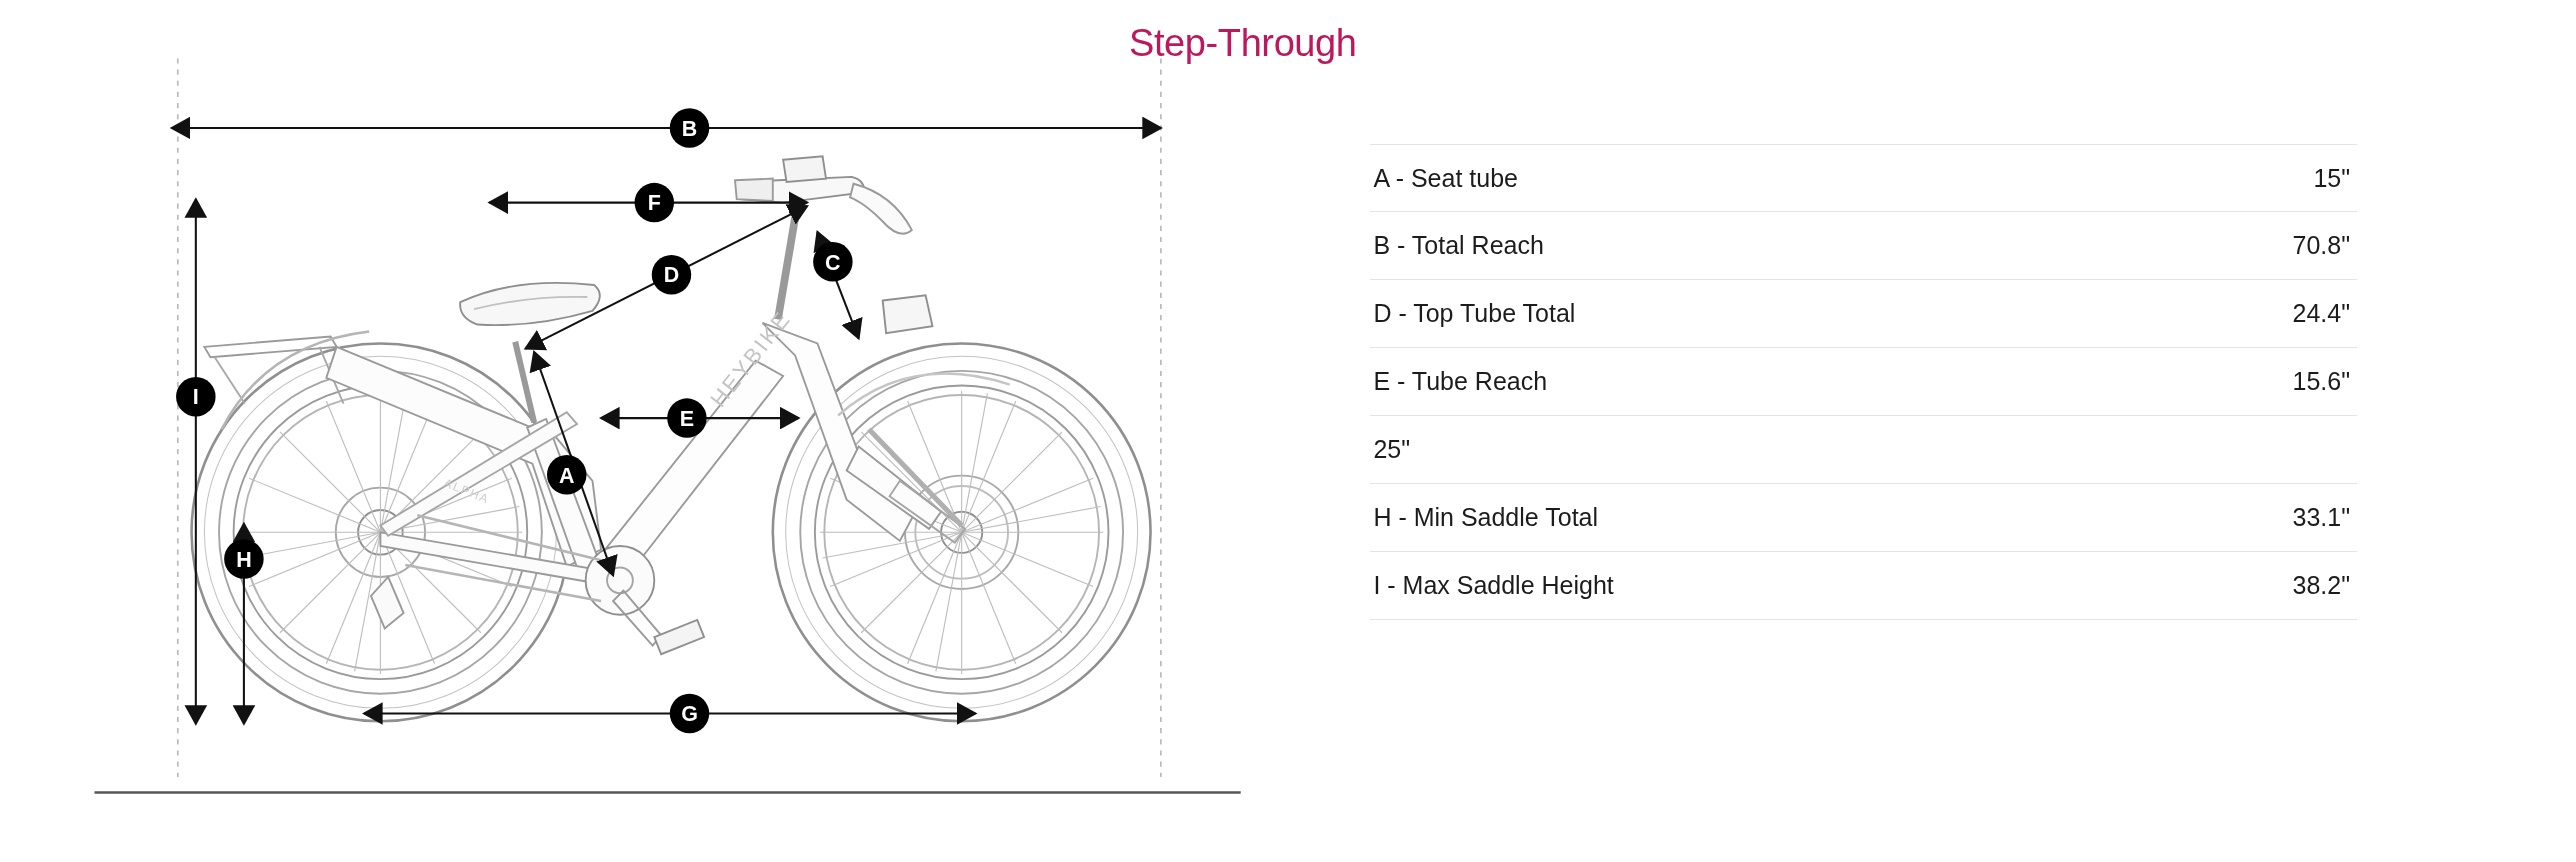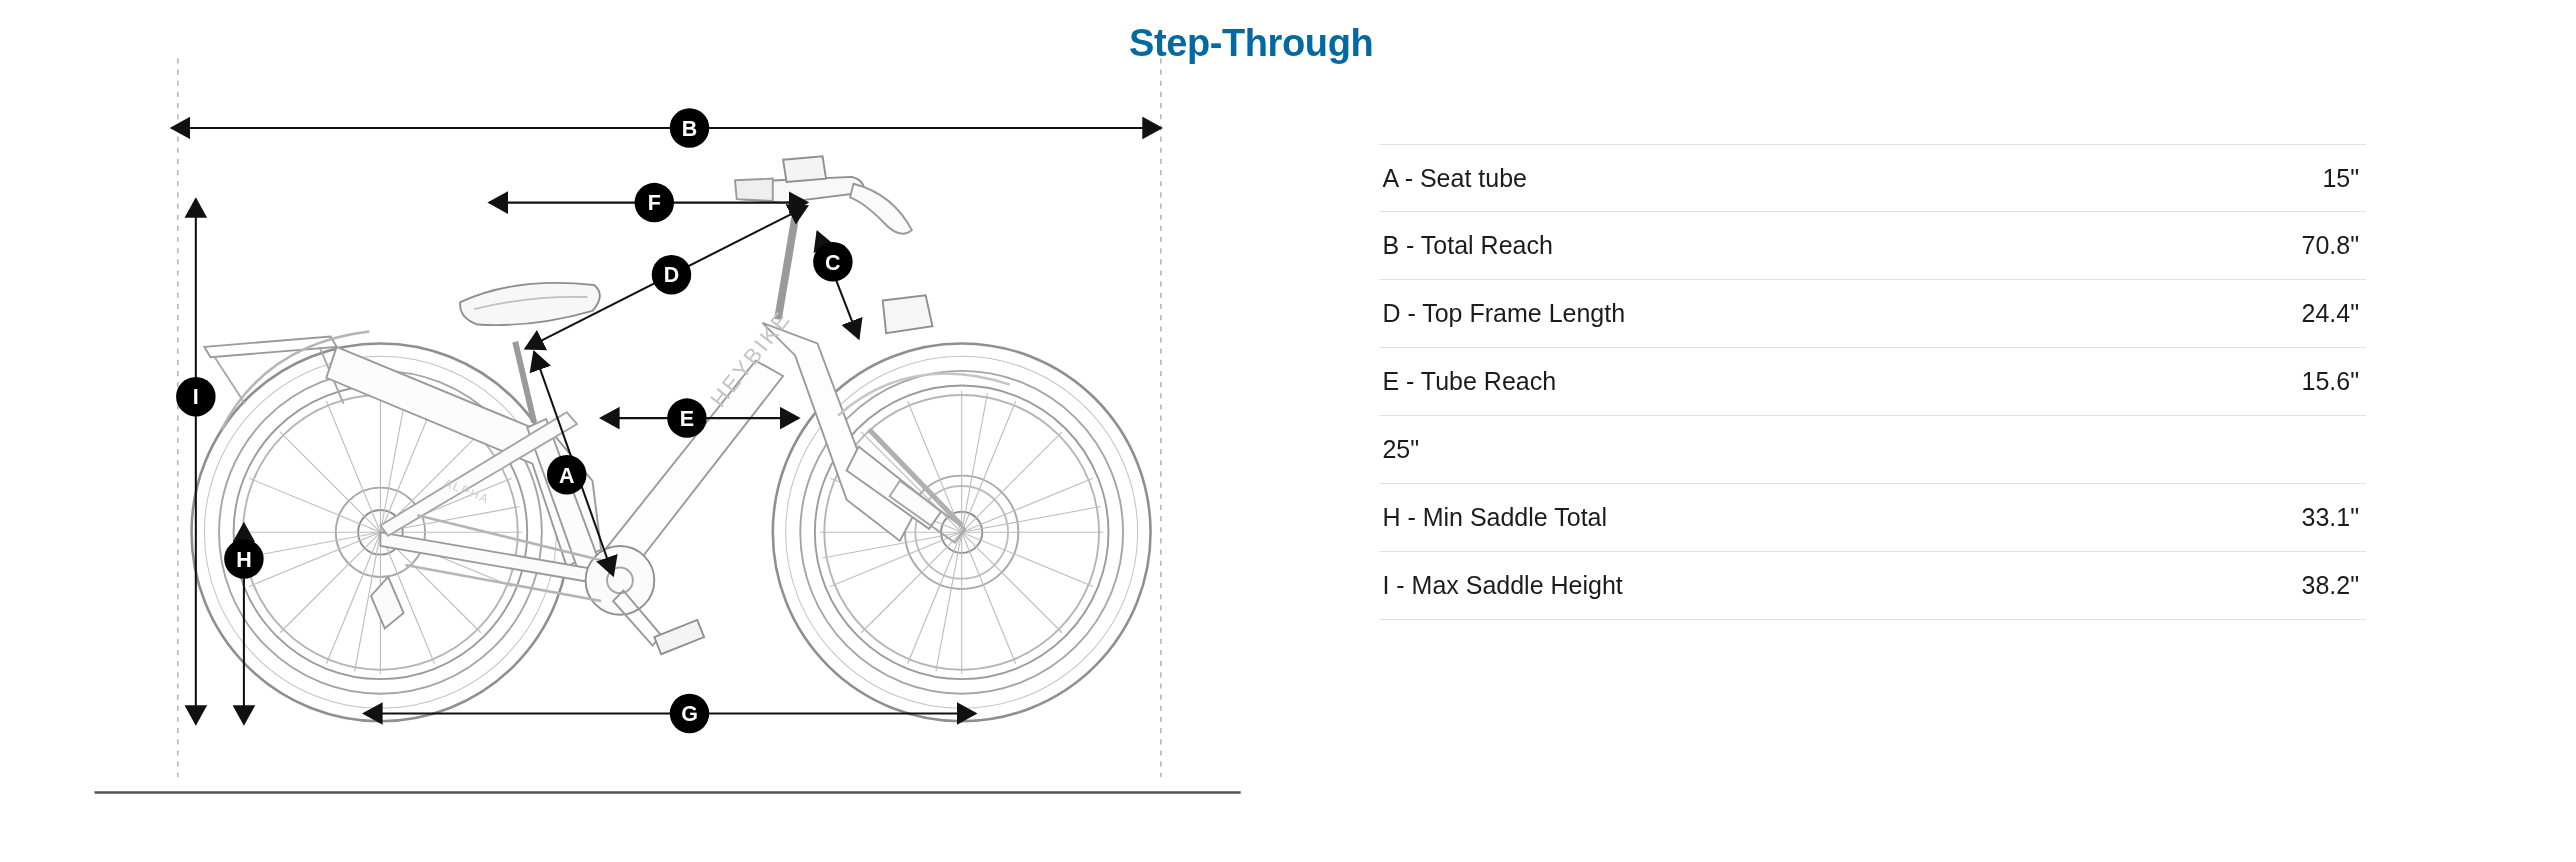--- a/index.html
+++ b/index.html
@@ -18,23 +18,23 @@
     overflow: hidden;
     background: #ffffff;
   }
 
   
   #title {
     position: absolute;
     left: 1129px;
     top: 22px;
     font-size: 38px;
-    font-weight: bold;
+    font-weight: normal;
     letter-spacing: -0.4px;
-    color: #0369a1;
+    color: #be185d;
     white-space: nowrap;
   }
 
   
   #diagram {
     position: absolute;
     left: 0px;
     top: 0px;
     width: 1288px;
     height: 862px;
@@ -42,21 +42,20 @@
   #diagram svg {
     display: block;
   }
 
   
   #spec-table {
     position: absolute;
     left: 1370px;
     top: 144px;
     width: 987px;
-    margin-left: 9px;
   }
   .spec-row {
     display: flex;
     align-items: center;
     justify-content: space-between;
     height: 68px;
     border-bottom: 0.9px solid #e3e3e3;
     padding: 0 6.9px 0 3.4px;
     box-sizing: border-box;
   }
@@ -279,21 +278,21 @@
       <span class="spec-value">15"</span>
     </div>
 
     <div class="spec-row">
       <span class="spec-label">B - Total Reach</span>
       <span class="spec-value">70.8"</span>
     </div>
 
 
     <div class="spec-row">
-      <span class="spec-label">D - Top Frame Length</span>
+      <span class="spec-label">D - Top Tube Total</span>
       <span class="spec-value">24.4"</span>
     </div>
 
     <div class="spec-row">
       <span class="spec-label">E -  Tube Reach</span>
       <span class="spec-value">15.6"</span>
     </div>
 
     <div class="spec-row">
       <span class="spec-value">25"</span>

